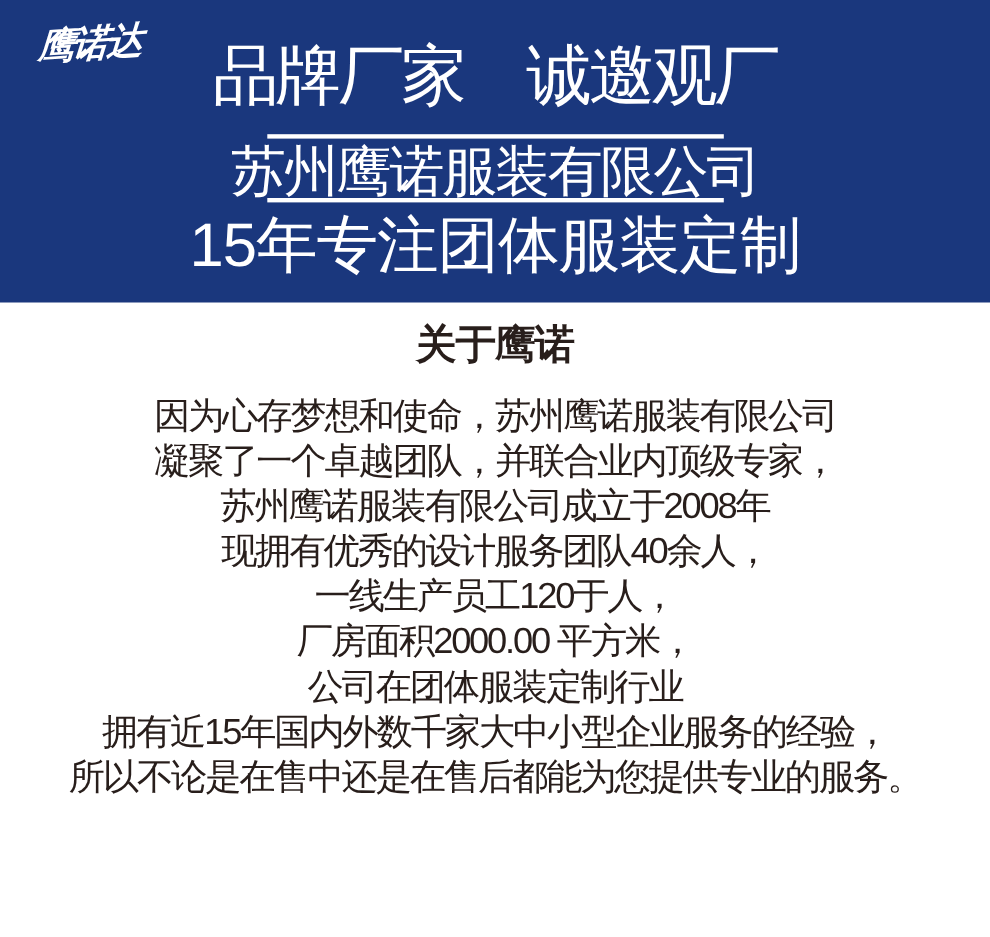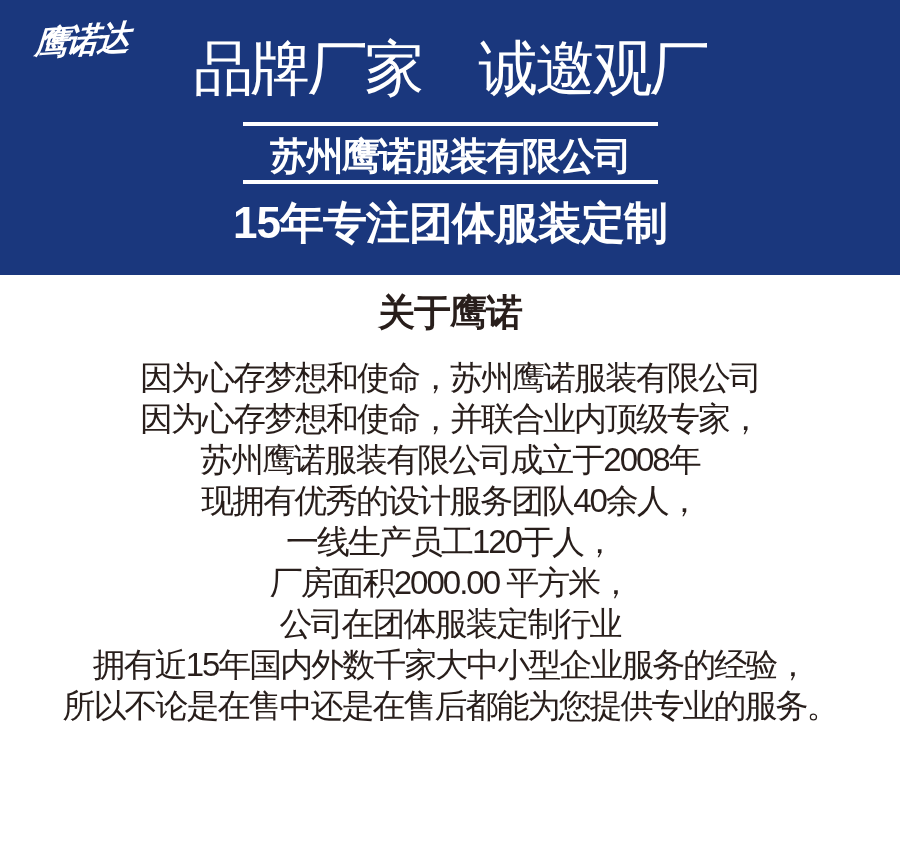--- a/index.html
+++ b/index.html
@@ -51,29 +51,29 @@
     white-space: pre;
   }
   .separator {
     width: 415px;
     height: 4px;
     background: #ffffff;
   }
   .sep-top { margin-top: 20px; }
   .sep-bottom { margin-top: 2px; }
   .banner-company {
-    font-size: 38px;
-    font-weight: 700;
+    font-size: 50px;
+    font-weight: 400;
     letter-spacing: -2px;
     line-height: 44px;
     margin-top: 8px;
   }
   .banner-subtitle {
-    font-size: 44px;
-    font-weight: bold;
+    font-size: 56px;
+    font-weight: normal;
     letter-spacing: -1px;
     line-height: 54px;
     margin-top: 12px;
   }
 
   
   .about {
     width: 900px;
     padding-top: 18px;
     text-align: center;
@@ -113,21 +113,21 @@
     <div class="separator sep-bottom"></div>
 
     <div class="banner-subtitle">15年专注团体服装定制</div>
   </div>
 
   <div class="about">
     <div class="about-heading">关于鹰诺</div>
 
     <div class="about-lines">
         <div class="about-line">因为心存梦想和使命，苏州鹰诺服装有限公司</div>
-        <div class="about-line">因为心存梦想和使命，并联合业内顶级专家，</div>
+        <div class="about-line">凝聚了一个卓越团队，并联合业内顶级专家，</div>
         <div class="about-line">苏州鹰诺服装有限公司成立于2008年</div>
         <div class="about-line">现拥有优秀的设计服务团队40余人，</div>
         <div class="about-line">一线生产员工120于人，</div>
         <div class="about-line">厂房面积2000.00 平方米，</div>
         <div class="about-line">公司在团体服装定制行业</div>
         <div class="about-line">拥有近15年国内外数千家大中小型企业服务的经验，</div>
         <div class="about-line">所以不论是在售中还是在售后都能为您提供专业的服务。</div>
       </div>
   </div>
 

